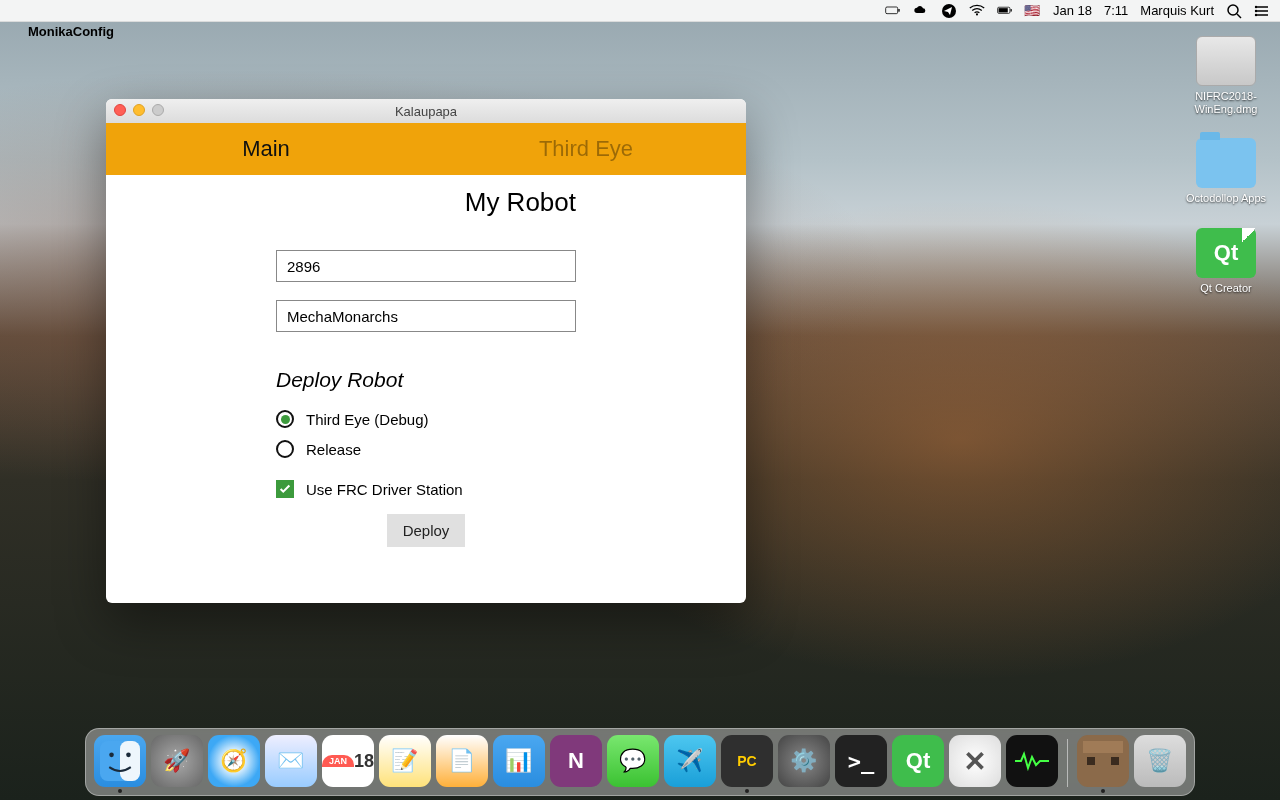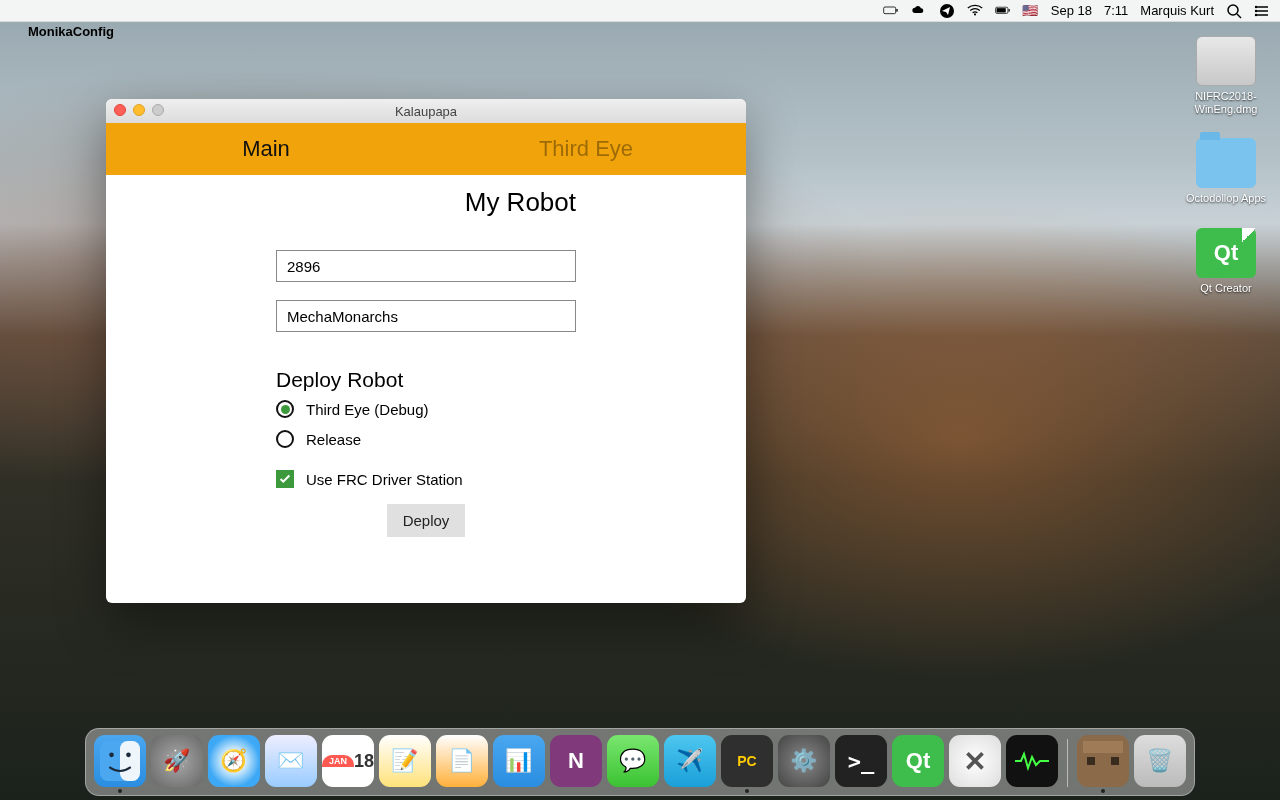--- a/index.html
+++ b/index.html
@@ -82,21 +82,21 @@
     height: 52px;
     background: #f0a30a;
     display: flex;
   }
   .tab { flex:1; display:flex; align-items:center; justify-content:center; font-size:22px; font-weight:300; color: rgba(0,0,0,0.35); cursor:pointer; }
   .tab.active { color:#111; font-weight:400; }
 
   .content { flex:1; padding: 12px 0 0 0; display:flex; flex-direction:column; align-items:center; }
   .form { width: 300px; }
   h1.section { font-size: 26px; font-weight: 400; margin-bottom: 32px; text-align: right; }
-  h2.sub { font-size: 21px; font-weight: 400; margin: 18px 0 8px; }
+  h2.sub { font-size: 21px; font-weight: 400; margin: 18px 0 18px; font-style: italic; }
   .text-input {
     width: 100%; height: 32px;
     border: 1px solid #888; padding: 0 10px;
     font-size: 15px; margin-bottom: 18px;
     background:#fff;
   }
   .radio-row, .check-row { display:flex; align-items:center; gap:12px; margin: 6px 0 12px; font-size:15px; }
   .radio {
     width:18px; height:18px; border-radius:50%;
     border:2px solid #111; display:inline-flex; align-items:center; justify-content:center;
@@ -191,21 +191,21 @@
         </svg>
       </span>
     <span class="menu-icon">
         <svg viewBox="0 0 26 14">
           <rect x="1" y="2" width="20" height="10" rx="2" fill="none" stroke="#000" stroke-width="1.2"></rect>
           <rect x="2.5" y="3.5" width="15" height="7" fill="#000"></rect>
           <rect x="22" y="5" width="2" height="4" fill="#000"></rect>
         </svg>
       </span>
     <span>🇺🇸</span>
-    <span>Sep 18</span>
+    <span>Jan 18</span>
     <span>7:11</span>
     <span>Marquis Kurt</span>
     <span class="menu-icon">
         <svg viewBox="0 0 16 16">
           <circle cx="7" cy="7" r="5" fill="none" stroke="#000" stroke-width="1.5"></circle>
           <line x1="11" y1="11" x2="15" y2="15" stroke="#000" stroke-width="1.5"></line>
         </svg>
       </span>
     <span class="menu-icon">
         <svg viewBox="0 0 16 16">

